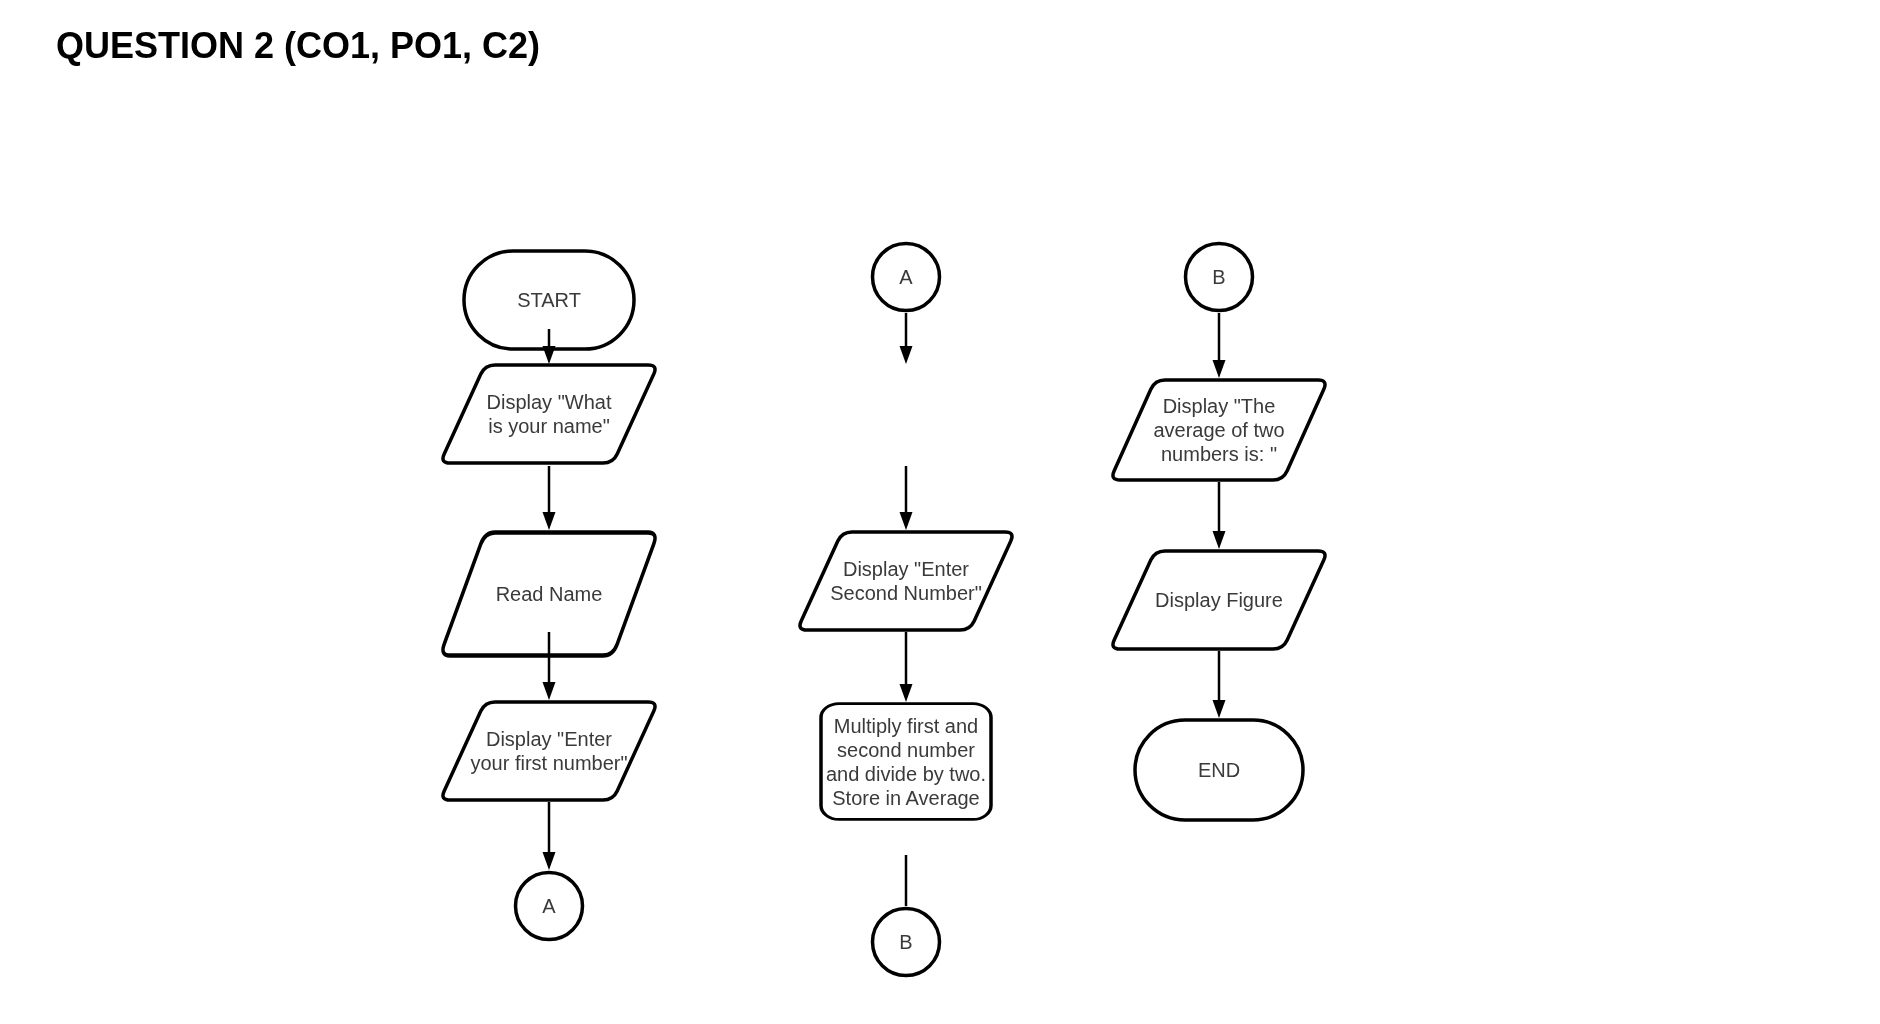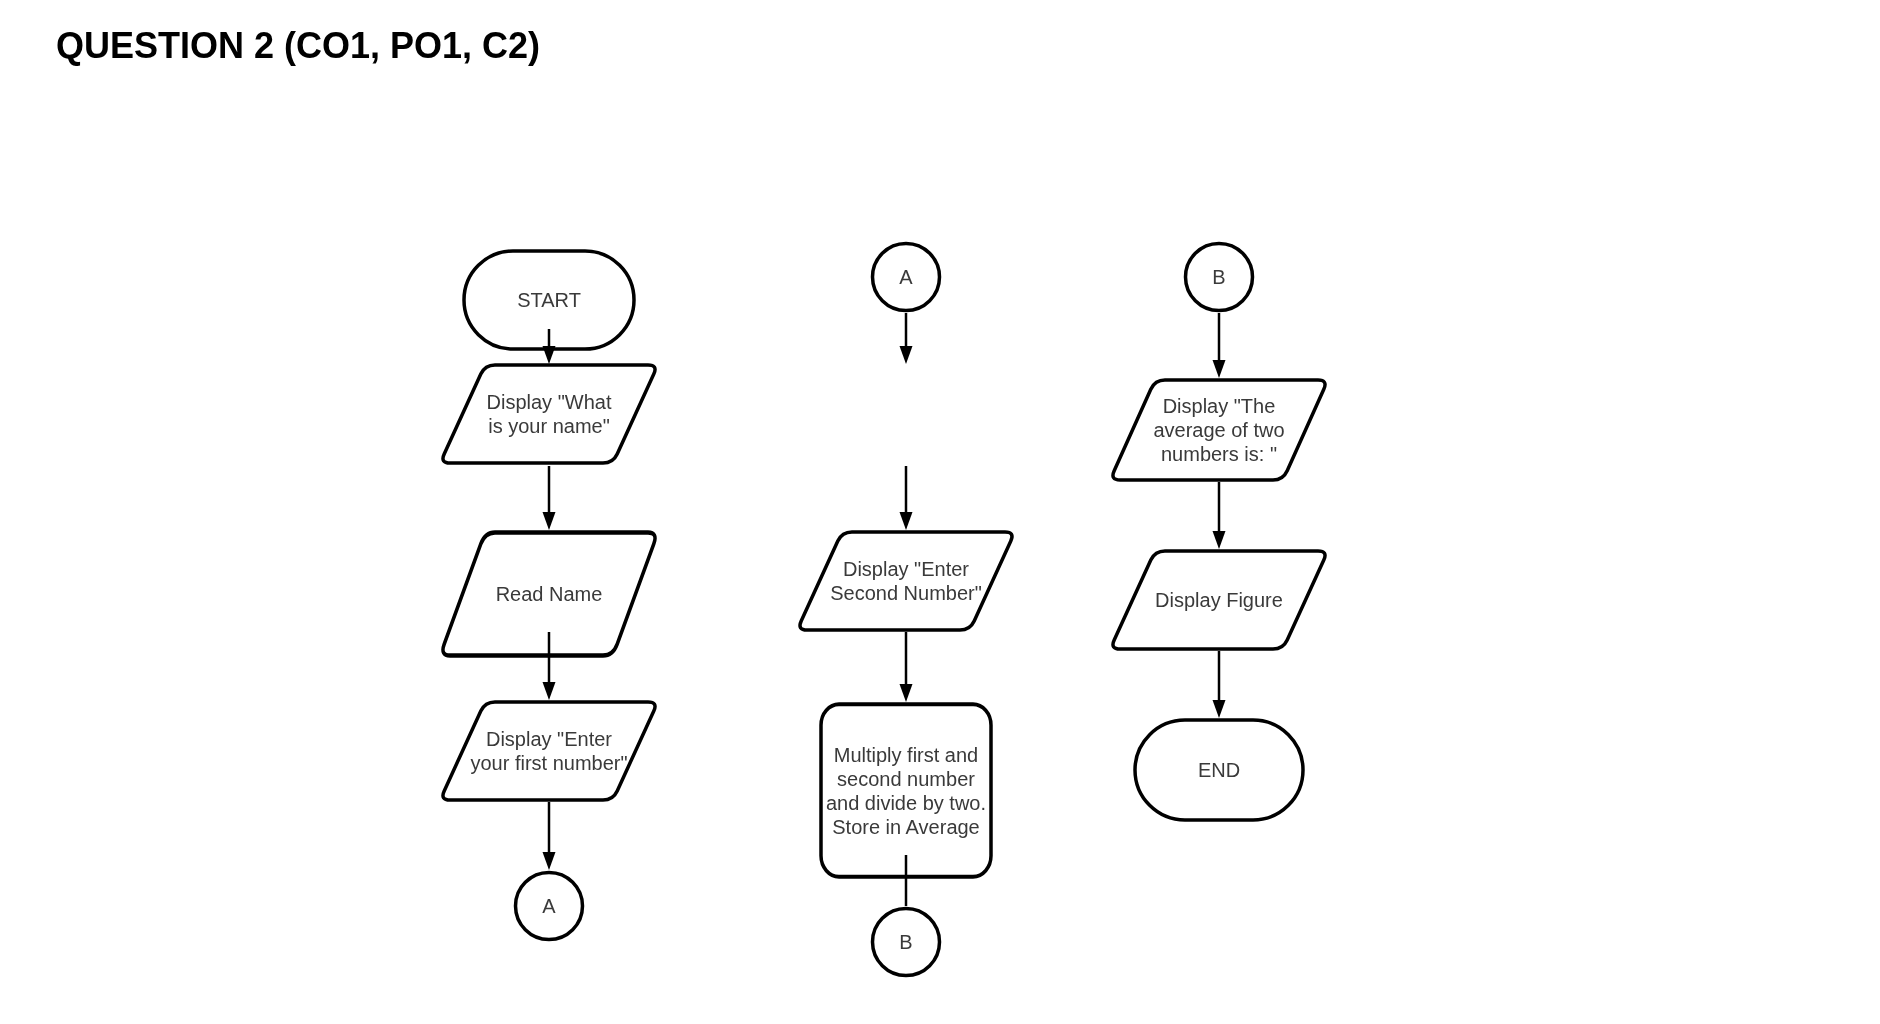--- a/index.html
+++ b/index.html
@@ -166,21 +166,21 @@
 Second Number"</span>
   </div>
 
   <div class="conn" style="left:896px;top:632px;">
     <svg width="20" height="70" viewBox="0 0 20 70">
       <line x1="10" y1="0" x2="10" y2="54" stroke="#000000" stroke-width="2.5"></line>
       <path d="M10 70 L3.5 52 L16.5 52 Z" fill="#000000"></path>
     </svg>
   </div>
 
-  <div class="node" style="left:819px;top:702px;width:174px;height:177px;">
+  <div class="node" style="left:819px;top:702px;width:174px;height:119px;">
     <svg class="shape" viewBox="0 0 174 153" preserveAspectRatio="none">
       <rect x="2" y="2" width="170" height="149" rx="18" ry="18" fill="#ffffff" stroke="#000000" stroke-width="3.5"></rect>
     </svg>
     <span class="lbl">Multiply first and
 second number
 and divide by two.
 Store in Average</span>
   </div>
 
   <div class="conn" style="left:896px;top:855px;">

